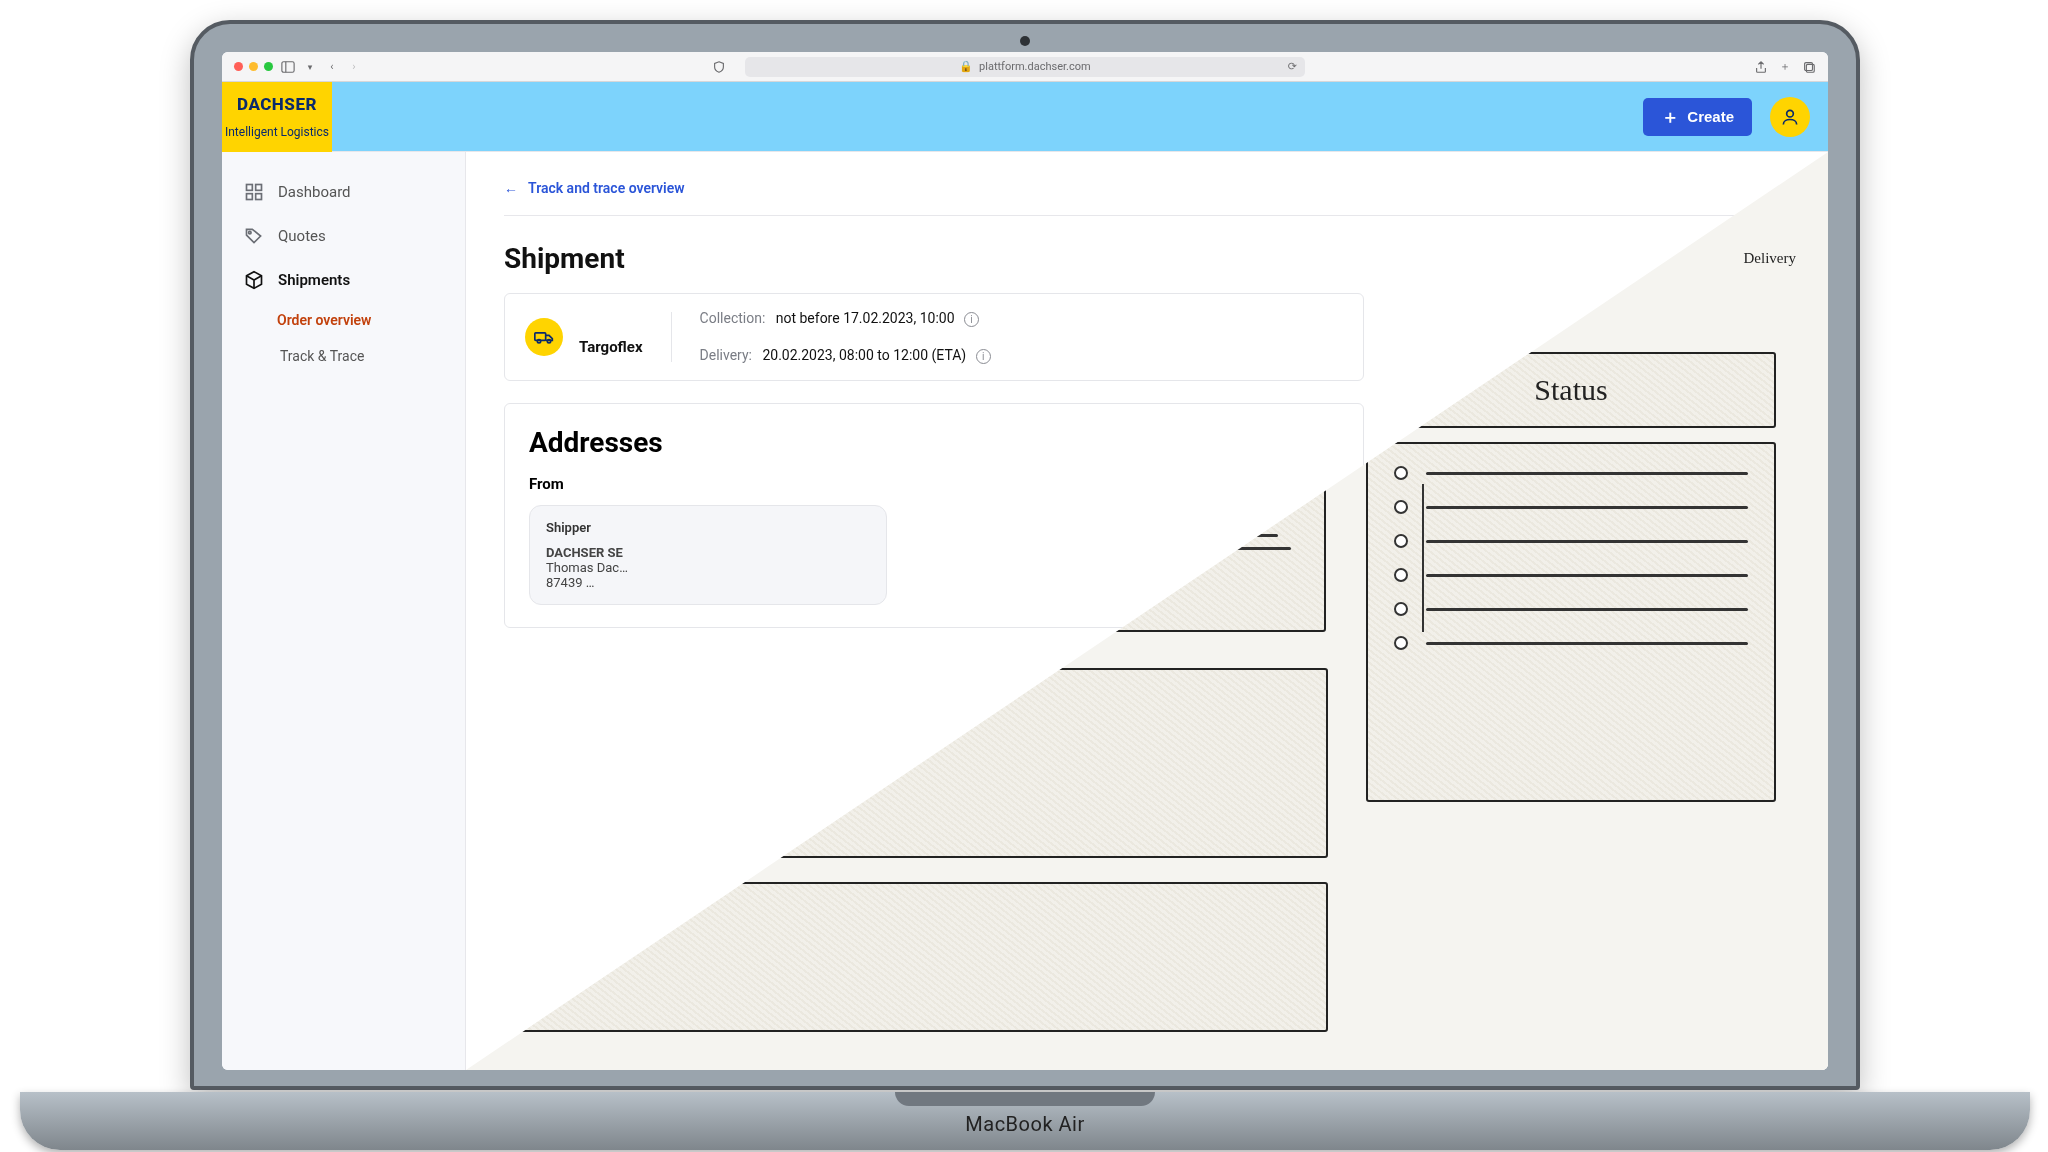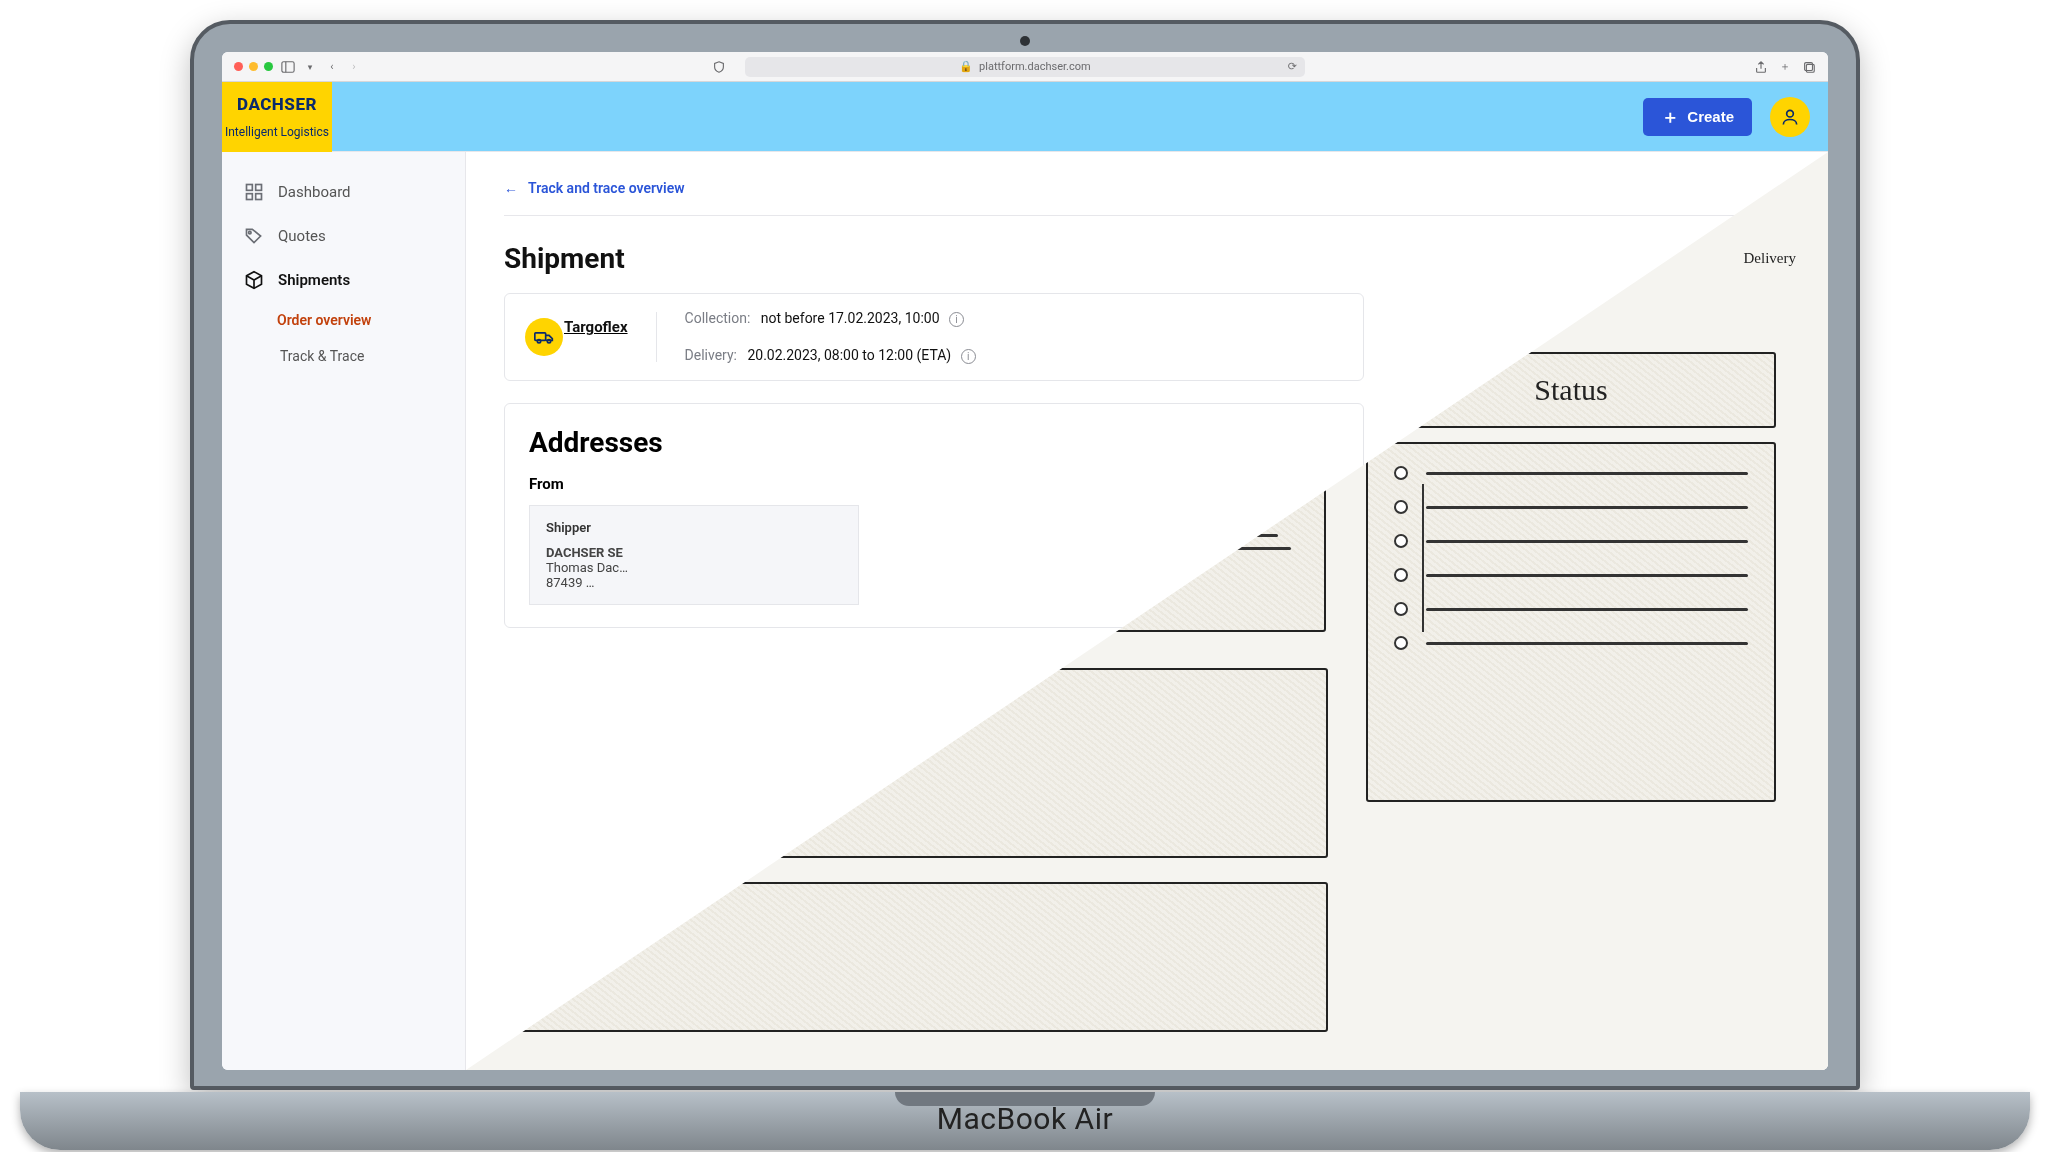--- a/index.html
+++ b/index.html
@@ -45,21 +45,21 @@
     background: linear-gradient(#b7c0c8,#7f868c);
     border-radius: 0 0 40px 40px;
     box-shadow: 0 4px 10px rgba(0,0,0,.3);
   }
   .deck-notch {
     position:absolute; top:0; left:50%; transform:translateX(-50%);
     width:260px; height:14px; background:#717880; border-radius:0 0 14px 14px;
   }
   .deck-label {
     position:absolute; width:100%; bottom:14px; text-align:center;
-    color:#222; font-size:30px; letter-spacing:.5px;
+    color:#222; font-size:20px; letter-spacing:.5px;
   }
 
   
   .safari-bar {
     height: 30px; background:#f5f5f6; border-bottom:1px solid #d7d7d9;
     display:flex; align-items:center; gap:8px; padding:0 12px; font-size:11px; color:#6b6b6e;
     position:relative;
   }
   .traffic { display:flex; gap:6px; }
   .dot { width:9px; height:9px; border-radius:50%; }
@@ -136,22 +136,22 @@
   .kv{font-size:14px; color:#111;}
   .kv .k{color:#7a7d85;}
   .info-ic{display:inline-flex; width:15px; height:15px; border:1.5px solid #8a8c93; border-radius:50%; align-items:center; justify-content:center; font-size:10px; color:#8a8c93; margin-left:6px;}
 
   .section-card{
     border:1px solid #e5e6ea; border-radius:6px; padding:22px 24px; max-width:860px; margin-top:22px;
   }
   .section-card h2{font-size:28px; font-weight:700; margin-bottom:16px;}
   .section-card h3{font-size:15px; font-weight:700; margin-bottom:12px;}
   .ship-box{
-    background:#f5f6f9; border:1px solid #e5e6ea; border-radius:0; padding:14px 16px;
-    width:330px;
+    background:#f5f6f9; border:1px solid #e5e6ea; border-radius:12px; padding:14px 16px;
+    width:358px;
   }
   .ship-box .label{font-size:13px; font-weight:600; color:#333; margin-bottom:10px;}
   .ship-box .line{font-size:13px; color:#444;}
   .ship-box .line.b{font-weight:700;}
 
   
   .wire-clip {
     position:absolute; inset:0; pointer-events:none;
     clip-path: polygon(100% 0, 100% 100%, 0 100%);
     background:#f5f4f0;
@@ -280,21 +280,21 @@
           <section class="main">
             <div class="main-inner">
               <a class="backlink">
                 <span>←</span>
                 <span>Track and trace overview</span>
               </a>
               <hr class="divider">
               <h1 class="page-title">Shipment</h1>
 
               <div class="summary-card">
-                <div style="display:flex; align-items:flex-start; gap:1px;text-decoration:underline;">
+                <div style="display:flex; align-items:flex-end; gap:16px;">
                   <div class="company-badge">
                     <svg viewBox="0 0 24 24" width="20" height="20" fill="none" stroke="#0a2a6b" stroke-width="2">
                         <rect x="1" y="7" width="13" height="9" rx="1"></rect>
                         <path d="M14 10h4l4 4v2h-8"></path>
                         <circle cx="6" cy="17" r="2"></circle>
                         <circle cx="18" cy="17" r="2"></circle>
                       </svg>
                   </div>
                   <span class="company-name">Targoflex</span>
                 </div>

